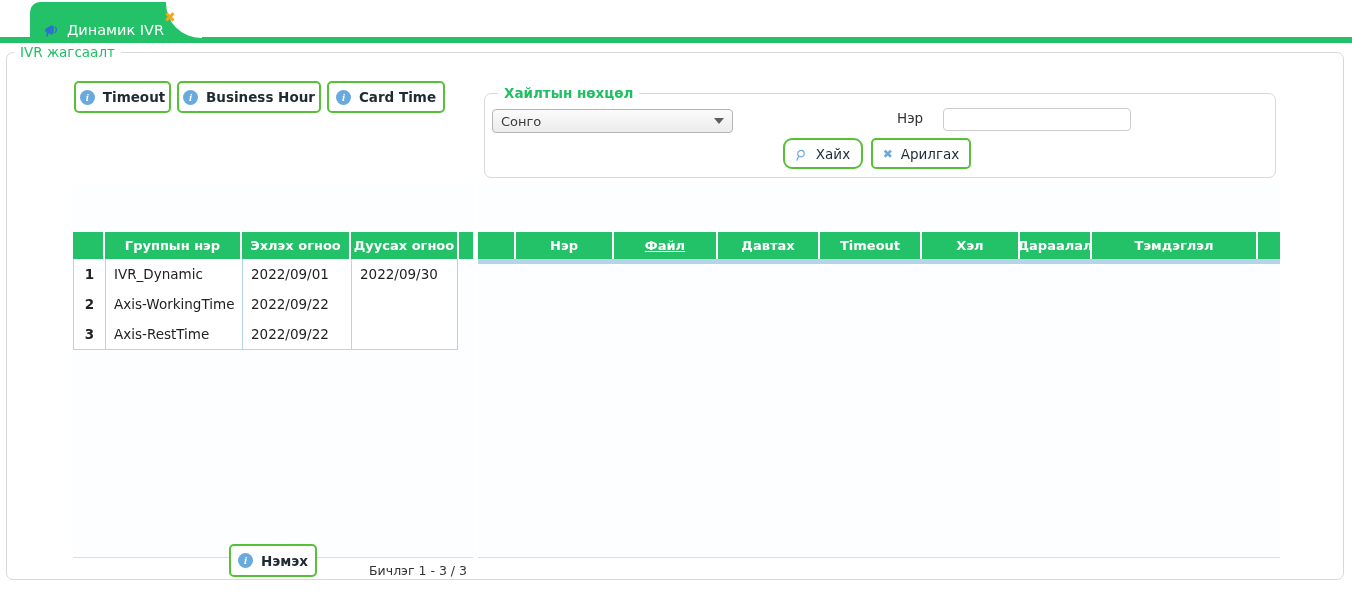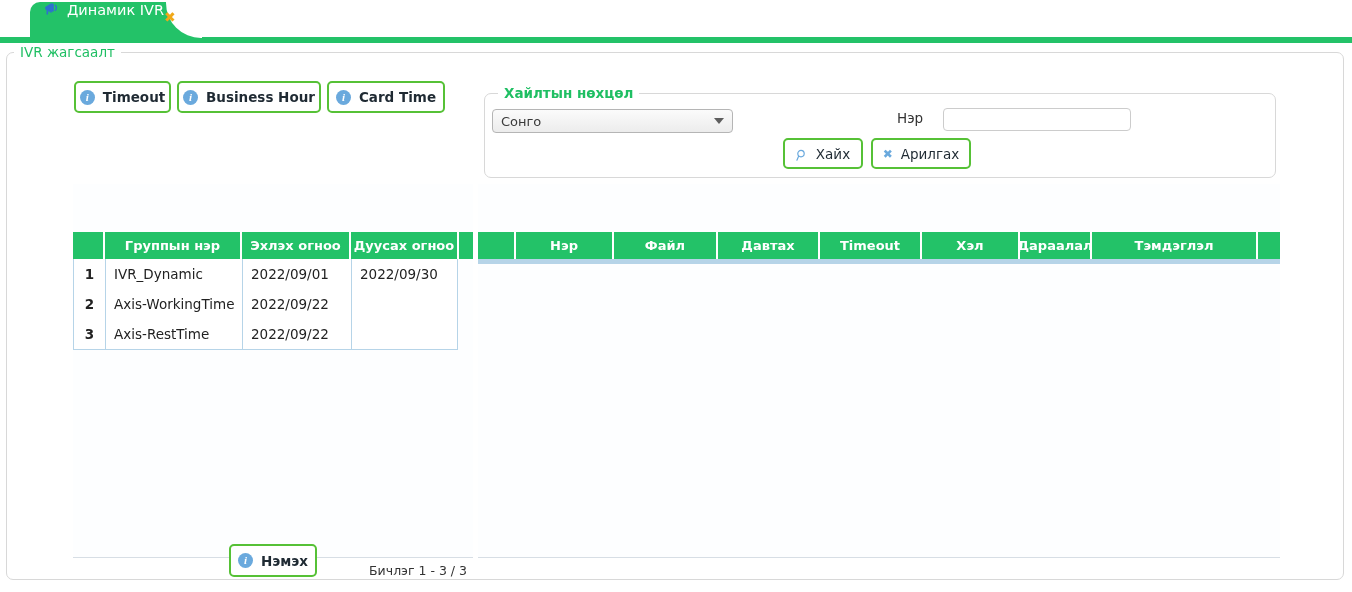--- a/index.html
+++ b/index.html
@@ -32,21 +32,21 @@
     background: #23c268;
   }
   .tab {
     position: absolute;
     left: 30px; top: 2px;
     height: 36px;
     background: #23c268;
     border-radius: 10px 0 0 0;
     padding: 0 38px 0 14px;
     display: flex;
-    align-items: flex-start;
+    align-items: flex-end;
     gap: 7px;
     box-sizing: border-box;
   }
   
   .tab-curve {
     position: absolute;
     left: 156px; top: 2px;
     width: 46px; height: 41px;
     overflow: hidden;
   }
@@ -206,21 +206,21 @@
     box-sizing: border-box;
     border: 1px solid #cccccc;
     border-radius: 4px;
     background: #ffffff;
     font-family: "DejaVu Sans", "Liberation Sans", sans-serif;
     font-size: 13px;
     padding: 0 6px;
     color: #333333;
     outline: none;
   }
-  #btn-search { position: absolute; left: 783px; top: 138px; width: 80px; height: 31px; font-weight: normal; font-size: 13.5px; }
+  #btn-search { position: absolute; left: 783px; top: 138px; width: 80px; height: 31px; font-weight: normal; font-size: 13.5px; border-radius: 9px; }
   #btn-clear  { position: absolute; left: 871px; top: 138px; width: 100px; height: 31px; font-weight: normal; font-size: 13.5px; }
   .mag-icon {
     display: inline-block;
     width: 12px; height: 12px;
     position: relative;
     flex: 0 0 auto;
   }
   .x-icon {
     color: #6aa9dd;
     font-weight: bold;
@@ -315,21 +315,21 @@
   
   .right-panel {
     position: absolute;
     left: 478px; top: 184px;
     width: 802px;
     height: 332px;
     background: #fdfeff;
   }
   .rt-c0 { width: 38px; }
   .rt-c1 { width: 98px; }
-  .rt-c2 { width: 104px; }
+  .rt-c2 { width: 104px; text-decoration: underline; }
   .rt-c3 { width: 102px; }
   .rt-c4 { width: 102px; }
   .rt-c5 { width: 98px; }
   .rt-c6 { width: 72px; }
   .rt-c7 { width: 166px; }
   .rt-c8 { width: 22px; }
   .right-strip {
     height: 5px;
     background: #b6d4e8;
     width: 802px;

